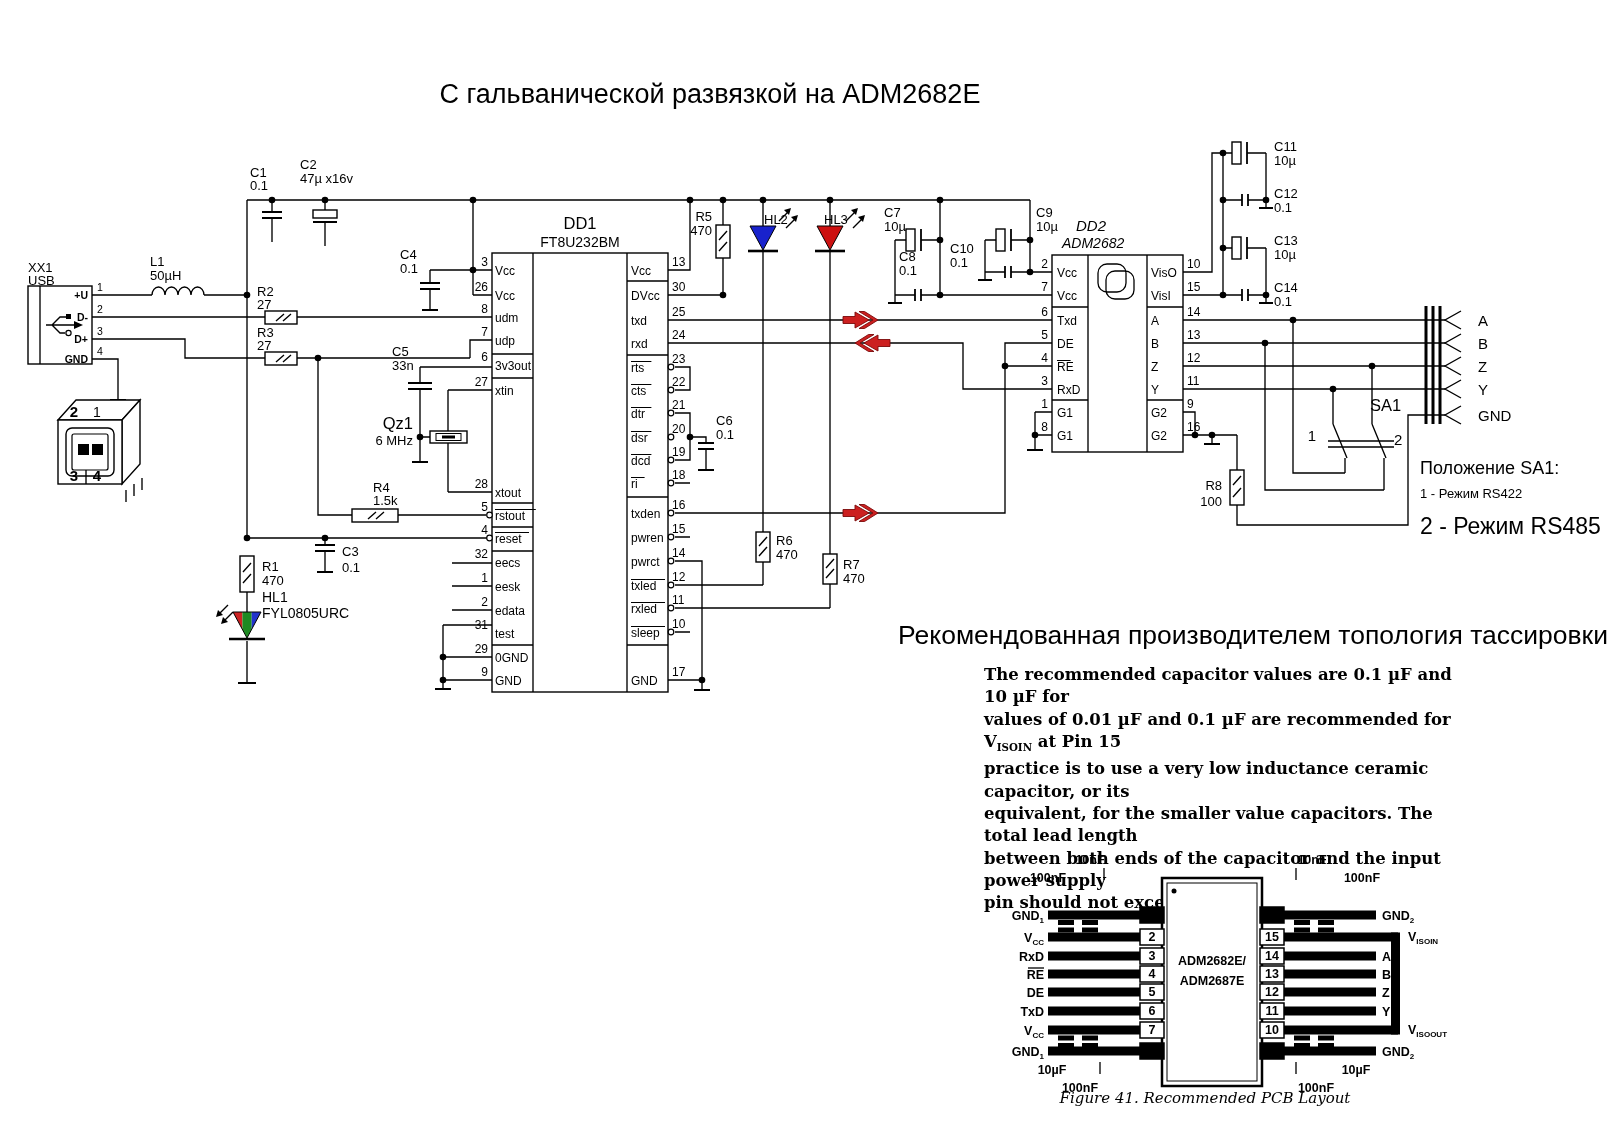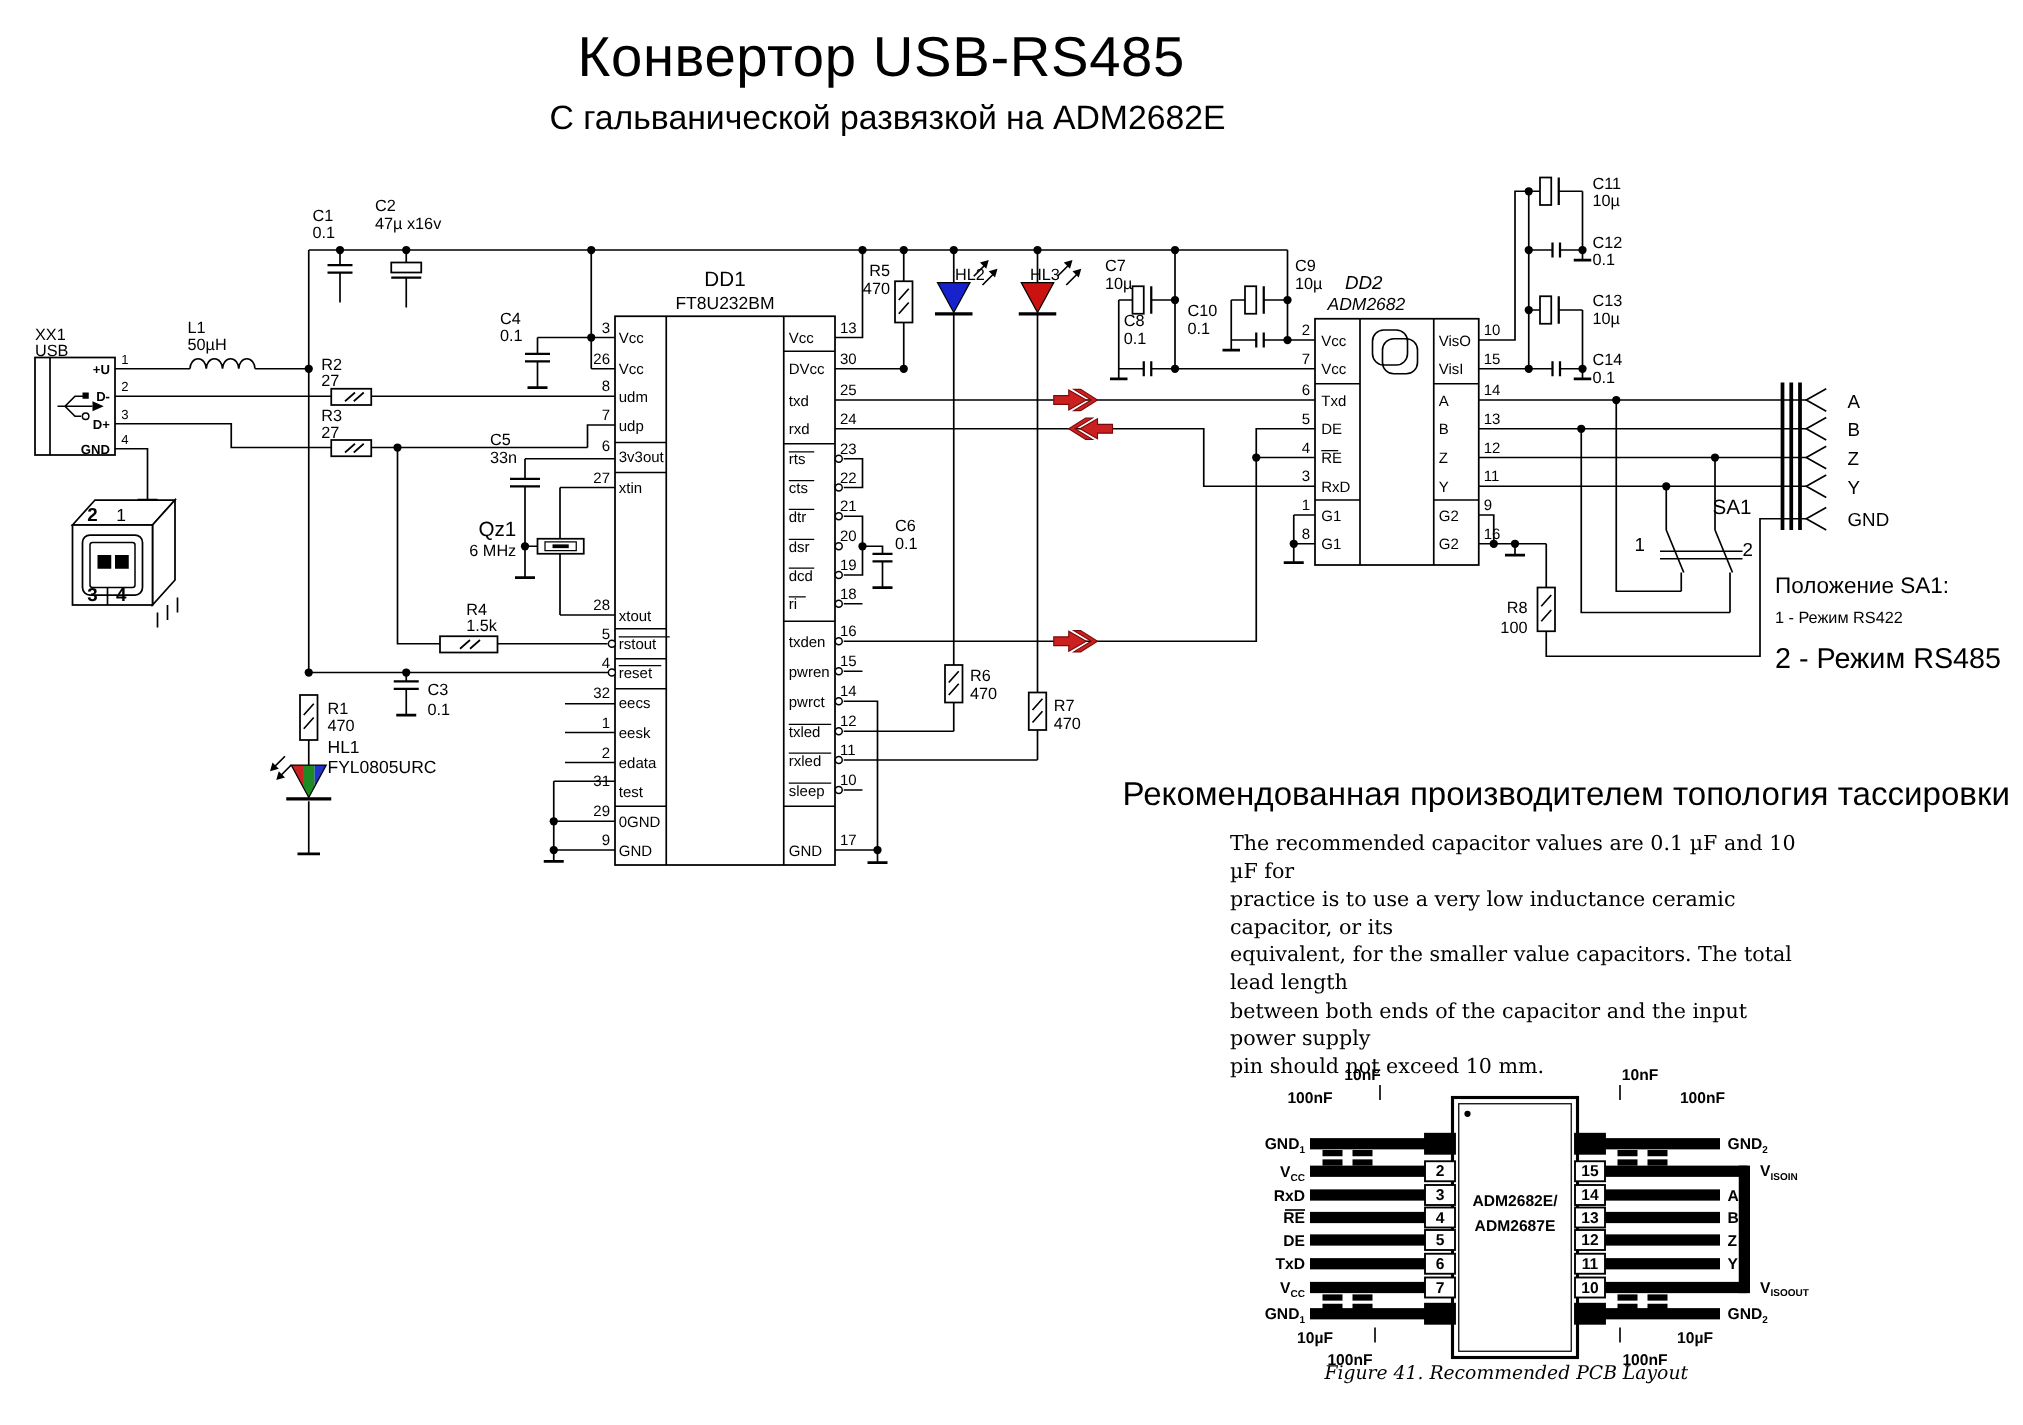--- a/index.html
+++ b/index.html
@@ -2,21 +2,21 @@
 <html><head>
 <meta charset="utf-8">
 <style>
   html,body{margin:0;padding:0;background:#ffffff;}
   #stage{position:relative;width:1618px;height:1140px;background:#fff;overflow:hidden;
          font-family:"Liberation Sans",sans-serif;color:#000;}
   .abs{position:absolute;}
   #page-title{left:390px;top:20px;width:630px;text-align:center;font-size:45px;letter-spacing:.5px;}
   #subtitle{left:340px;top:79px;width:740px;text-align:center;font-size:27px;}
   #sec-heading{left:850px;top:620px;font-size:26.5px;white-space:nowrap;margin-left:48px;}
-  #para{left:984px;top:664px;width:470px;font-family:"DejaVu Serif",serif;font-size:16.5px;line-height:22.3px;}
+  #para{left:984px;top:664px;width:470px;font-family:"DejaVu Serif",serif;font-size:16.5px;line-height:22.3px;font-weight:bold;}
   #para sub{font-size:.62em;}
   .note{white-space:nowrap;}
   #note-title{left:1420px;top:458px;font-size:18px;}
   #note-l1{left:1420px;top:486px;font-size:13px;}
   #note-l2{left:1420px;top:513px;font-size:23px;}
   svg{position:absolute;left:0;top:0;}
   .w{stroke:#000;stroke-width:1.35;fill:none;}
   .w2{stroke:#000;stroke-width:1.8;fill:none;}
   .tk{stroke:#000;stroke-width:2.2;fill:none;}
   .bx{fill:#fff;stroke:#000;stroke-width:1.4;}
@@ -25,28 +25,28 @@
   .b{font-weight:bold}.it{font-style:italic}.mid{text-anchor:middle}.end{text-anchor:end}
   .pnum{font-size:12px}.pname{font-size:12px}
   .figt{font-family:"Liberation Sans",sans-serif;font-size:12.5px;font-weight:bold;fill:#000;}
   .figcap{font-family:"DejaVu Serif",serif;font-style:italic;font-size:15px;fill:#000;}
   .blk{fill:#000;stroke:none;}
 </style>
 </head>
 <body>
 <div id="stage">
 
-<div class="abs" id="page-title">Конвертор USB-RS485</div>
 <div class="abs" id="subtitle">С гальванической развязкой на ADM2682E</div>
 <div class="abs" id="sec-heading">Рекомендованная производителем топология тассировки</div>
 <div class="abs note" id="note-title">Положение SA1:</div>
 <div class="abs note" id="note-l1">1 - Режим RS422</div>
 <div class="abs note" id="note-l2">2 - Режим RS485</div>
 <div class="abs" id="para">
       <div>The recommended capacitor values are 0.1 µF and 10 µF for</div>
+      <div>values of 0.01 µF and 0.1 µF are recommended for V<sub>ISOIN</sub> at Pin 15</div>
       <div>practice is to use a very low inductance ceramic capacitor, or its</div>
       <div>equivalent, for the smaller value capacitors. The total lead length</div>
       <div>between both ends of the capacitor and the input power supply</div>
       <div>pin should not exceed 10 mm.</div>
     </div>
 
 <svg id="art" width="1618" height="1140" viewBox="0 0 1618 1140">
   <defs>
     <clipPath id="hl1clip">
           <polygon points="233,612 261,612 247,638"></polygon>

